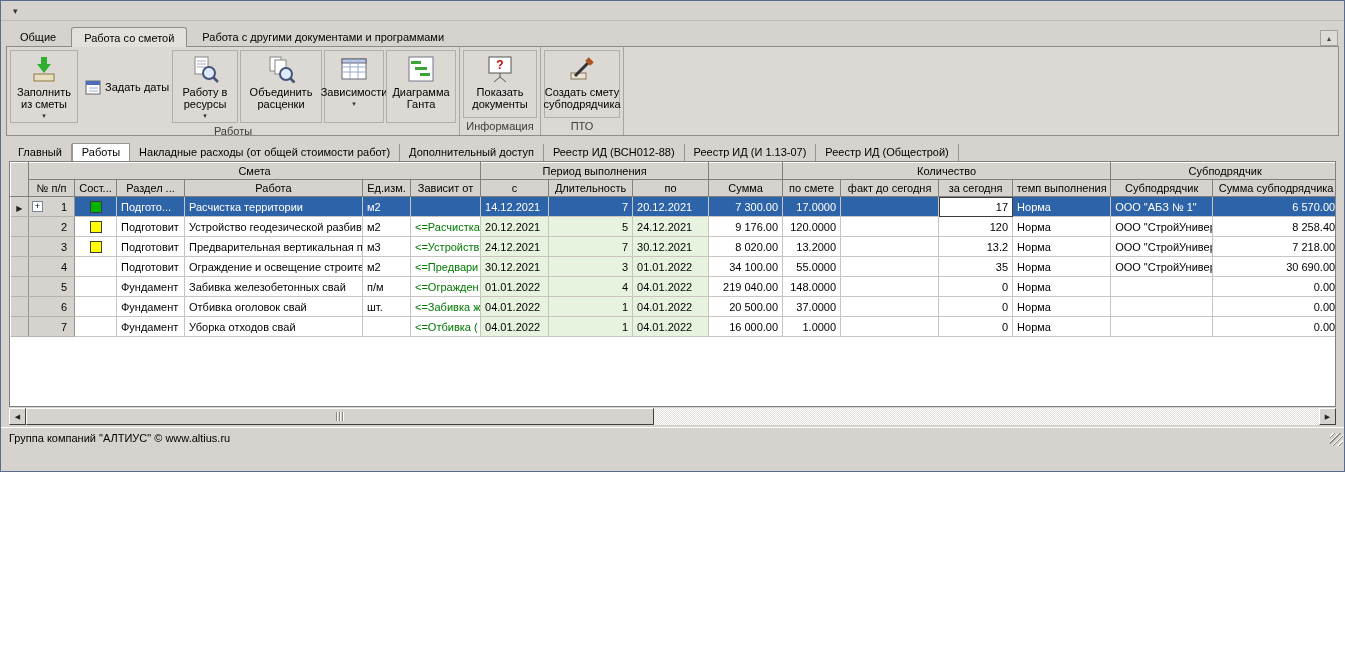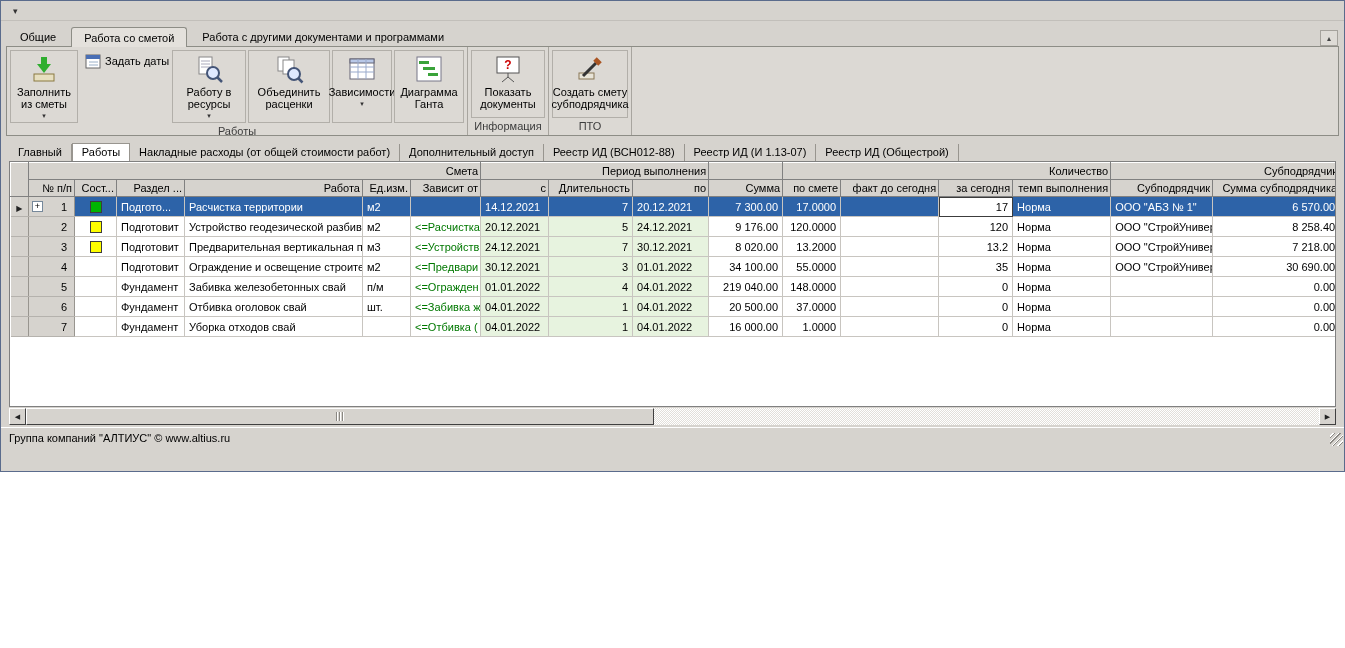--- a/index.html
+++ b/index.html
@@ -35,35 +35,35 @@
   
   .ribbon { margin:0 5px; height:90px; border:1px solid #8d8d86; background:#dcd9d4; display:flex; }
   .rgroup { display:flex; flex-direction:column; border-right:1px solid #a8a59f; }
   .rgroup-buttons { flex:1; display:flex; align-items:stretch; padding:2px 2px 0; }
   .rgroup-caption { height:16px; text-align:center; font-size:11px; color:#3c3c3c; line-height:15px; }
   .rbtn { display:flex; flex-direction:column; align-items:center; justify-content:flex-start;
           border:1px solid #b2afa9; background:transparent; margin:1px; padding:2px 2px 0;
           text-align:center; font-size:11px; line-height:12px; white-space:normal; }
   .rbtn .icon { height:32px; display:flex; align-items:center; justify-content:center; }
   .rbtn-label { margin-top:1px; }
-  .small-col { display:flex; flex-direction:column; justify-content:flex-start; padding:2px; width:92px; }
+  .small-col { display:flex; flex-direction:column; justify-content:center; padding:2px; width:92px; }
   .rbtn-small { display:flex; align-items:center; gap:4px; padding:2px 4px; font-size:11px; white-space:nowrap; }
   .dd-arrow { font-size:7px; color:#333; }
 
   
   .doc-tabs { display:flex; align-items:flex-end; height:19px; margin:6px 8px 0; }
   .doc-tab { padding:2px 9px 3px; border-right:1px solid #98958f; font-size:11px; white-space:nowrap; }
   .doc-tab.active { background:#fff; border:1px solid #98958f; border-bottom:none; }
 
   
   .grid-wrap { margin:0 8px; border:1px solid #808080; background:#fff; height:246px; overflow:hidden; }
   table.grid { border-collapse:collapse; table-layout:fixed; width:1329px; }
   .grid th { background:#d6d3ce; border:1px solid; border-color:#fff #808080 #808080 #fff;
              font-weight:normal; font-size:11px; padding:1px 2px; height:17px;
-             white-space:nowrap; overflow:hidden; text-align:right; }
+             white-space:nowrap; overflow:hidden; text-align:center; }
   .grid td { border-right:1px solid #c8c5c0; border-bottom:1px solid #c8c5c0; padding:1px 4px; height:20px;
              font-size:11px; white-space:nowrap; overflow:hidden; background:#fff; }
   td.rowhdr { background:#d6d3ce; border-right:1px solid #98958f; border-bottom:1px solid #b5b2ad; }
   td.ind { text-align:center; padding:0; }
   td.numcell { text-align:right; padding-right:7px; position:relative; }
   .expander { position:absolute; left:3px; top:4px; width:11px; height:11px; border:1px solid #76889a;
               background:#fff; font-size:9px; line-height:9px; text-align:center; color:#000; }
   td.statuscell { text-align:center; }
   .sq { display:inline-block; width:12px; height:12px; border:1px solid #3c3c3c; vertical-align:middle; }
   td.c-date { background:#e7f3df; }
@@ -135,21 +135,21 @@
                 <rect x="1" y="2" width="14" height="13" fill="#fff" stroke="#666"></rect>
                 <rect x="1" y="2" width="14" height="4" fill="#4a6fb5"></rect>
                 <line x1="4" y1="9" x2="13" y2="9" stroke="#9ab0c8"></line>
                 <line x1="4" y1="12" x2="13" y2="12" stroke="#9ab0c8"></line>
               </svg>
             </span>
             <span>Задать даты</span>
           </div>
         </div>
 
-        <div class="rbtn" style="width:74px">
+        <div class="rbtn" style="width:66px">
           <span class="icon">
             <svg width="30" height="30" viewBox="0 0 30 30">
               <rect x="5" y="3" width="13" height="17" fill="#fff" stroke="#888"></rect>
               <line x1="7" y1="7" x2="16" y2="7" stroke="#aab"></line>
               <line x1="7" y1="10" x2="16" y2="10" stroke="#aab"></line>
               <line x1="7" y1="13" x2="16" y2="13" stroke="#aab"></line>
               <circle cx="19" cy="19" r="6" fill="#dfe9ff" stroke="#445577" stroke-width="2"></circle>
               <line x1="23.5" y1="23.5" x2="28" y2="28" stroke="#445577" stroke-width="2.5"></line>
             </svg>
           </span>

